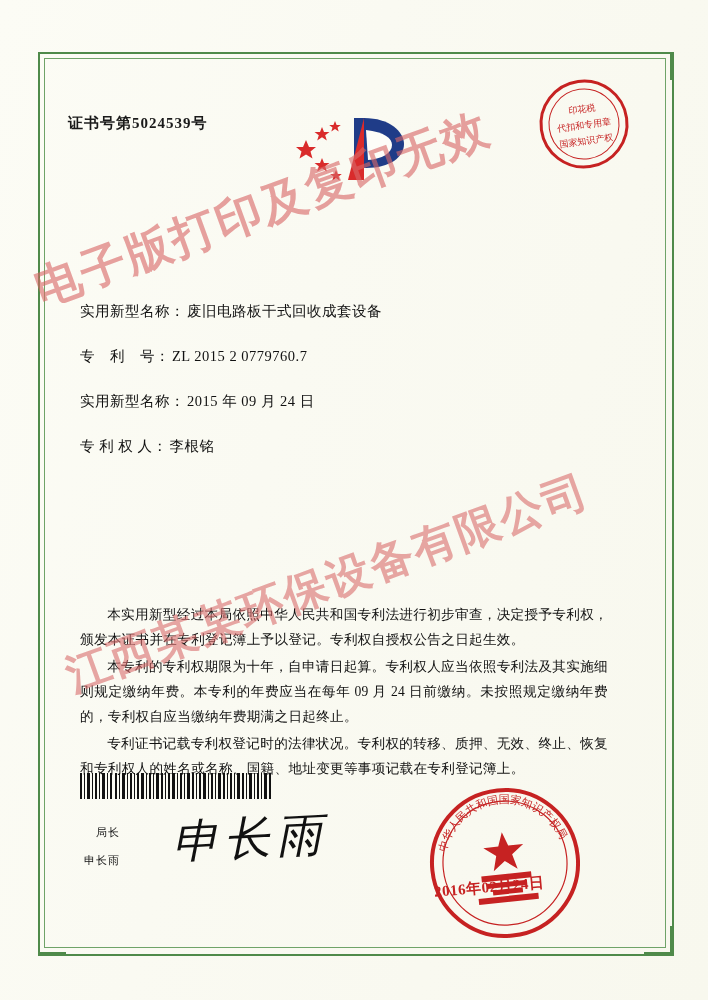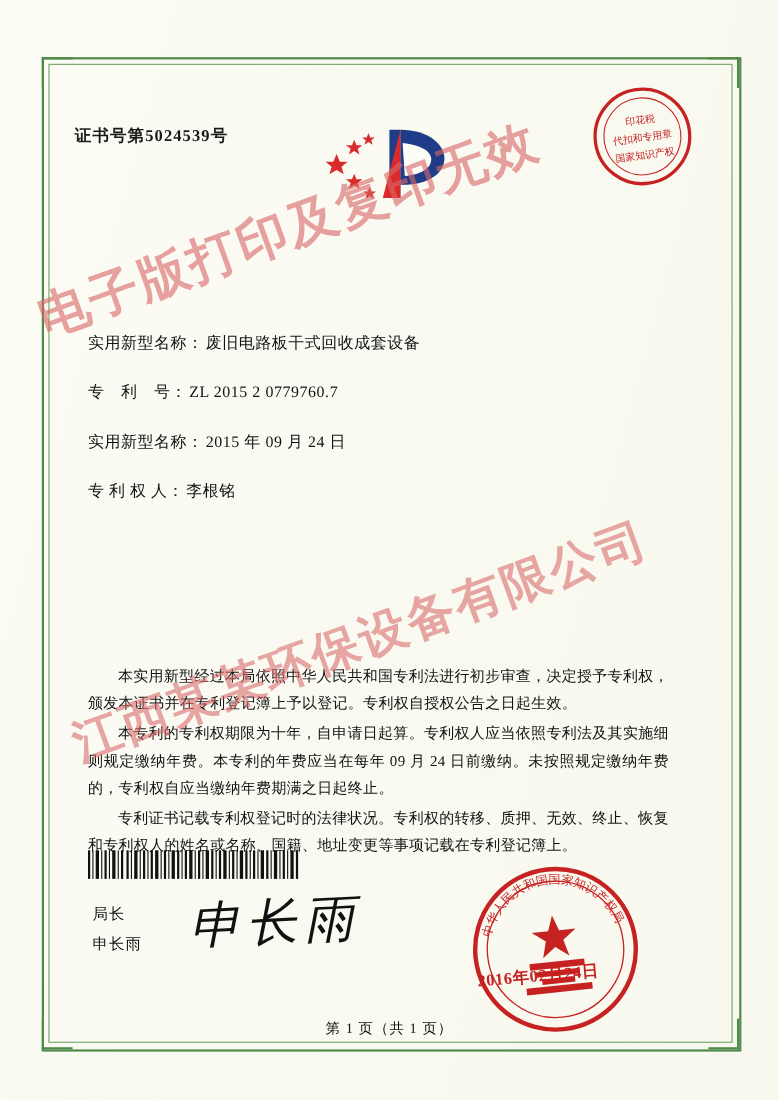--- a/index.html
+++ b/index.html
@@ -135,24 +135,25 @@
     height: 26px;
     background: #111;
     display: block;
   }
 
   
   .sign-labels {
     position: absolute;
     left: 84px;
     top: 818px;
-    font-size: 14px;
+    font-size: 11px;
     line-height: 28px;
     color: #111;
     letter-spacing: 1px;
+    text-align: right;
   }
   .signature {
     position: absolute;
     left: 172px;
     top: 808px;
     font-size: 46px;
     color: #111;
     font-family: "DejaVu Serif", serif;
     font-style: italic;
     transform: rotate(-3deg);
@@ -365,17 +366,16 @@
         <rect x="47" y="110" width="60" height="6"></rect>
       </g>
       <path id="arcTop" d="M 17,77 A 60,60 0 0 1 137,77" fill="none"></path>
       <text font-size="11" fill="#c62222" font-family="DejaVu Serif, serif">
         <textPath href="#arcTop" startOffset="50%" text-anchor="middle">中华人民共和国国家知识产权局</textPath>
       </text>
     </svg>
   </div>
   <div class="seal-date">2016年02月24日</div>
 
-  <div class="footer">第 1 页（共 1 页）</div>
 
   <div class="wm wm1">电子版打印及复印无效</div>
   <div class="wm wm2">江西某某环保设备有限公司</div>
 </div>
 
 </body></html>

